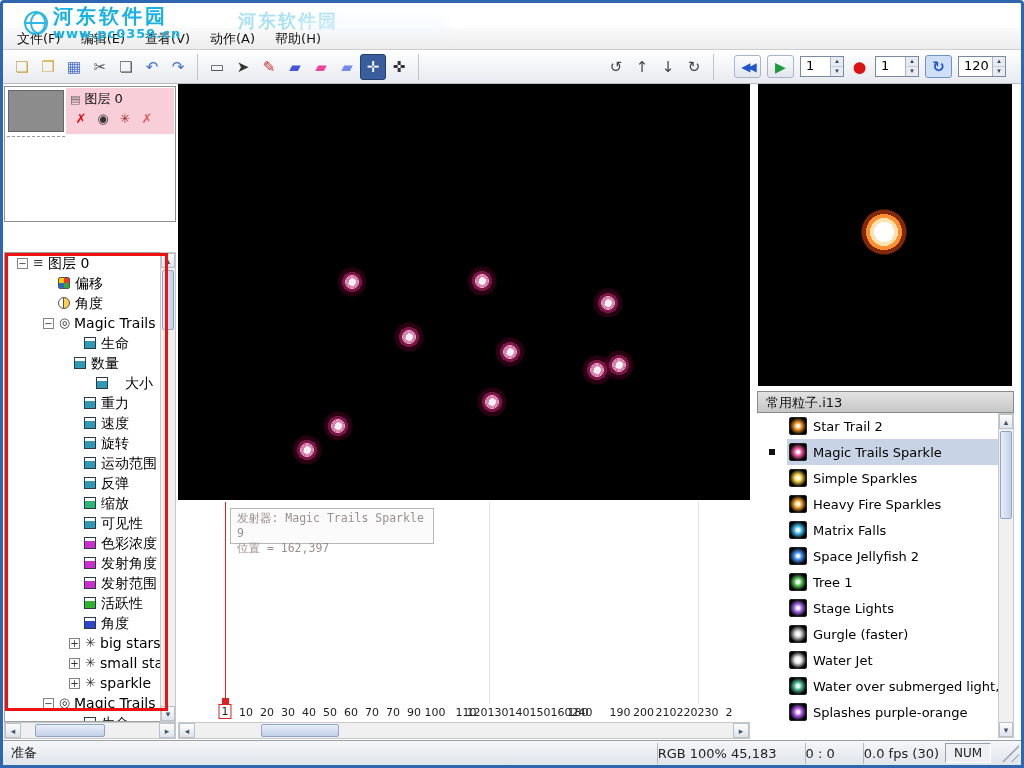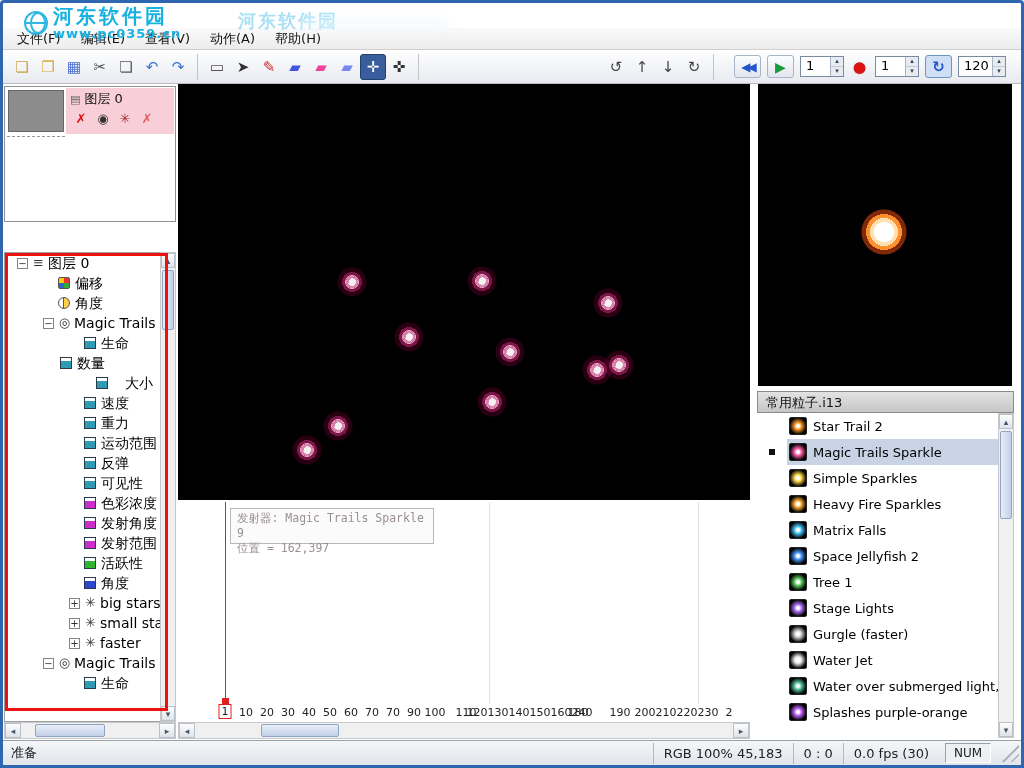--- a/index.html
+++ b/index.html
@@ -142,21 +142,21 @@
   .sel-dot { width: 6px; height: 6px; background: #111; }
   .lib-main { flex: 1; display: flex; align-items: center; height: 100%; padding-left: 2px; overflow: hidden; }
   .lib-row.selected .lib-main { background: #c8d4e6; }
   .lib-thumb { width: 18px; height: 18px; border: 1px solid #222; border-radius: 2px; flex: none; margin-right: 6px; }
   .lib-label { font-size: 13px; color: #000; white-space: nowrap; overflow: hidden; }
 
   
   .statusbar { position: absolute; left: 0; right: 0; top: 740px; height: 28px; padding: 0 3px 3px 3px;
     background: linear-gradient(#f5f6f8, #dde2ea); border-top: 1px solid #9aa0a8; display: flex; align-items: center; font-size: 13px; color: #222; }
   .st-left { flex: 1; padding-left: 8px; }
-  .st-cell { border-left: 1px solid #b4b8c0; padding: 3px 10px; white-space: nowrap; }
+  .st-cell { border-left: 1px solid #b4b8c0; padding: 3px 0; white-space: nowrap; margin-left: 28px; }
   .st-num { width: 46px; margin: 0 6px; text-align: center; background: #eef0f4; border: 1px solid;
     border-color: #9aa0a8 #fff #fff #9aa0a8; font-size: 12px; padding: 2px 0; }
   .grip { width: 22px; height: 18px; margin-right: 2px;
     background: repeating-linear-gradient(135deg, transparent 0 4px, #b0b6c0 4px 6px);
     clip-path: polygon(100% 0, 100% 100%, 0 100%); }
 </style>
 </head>
 <body>
 
 <div class="window">
@@ -320,49 +320,59 @@
       <div class="tree-row" style="padding-left: 38px;">
         <span class="expander">−</span>
         <span class="tree-ic emitter-icon">◎</span>
         <span class="tree-label">Magic Trails Sp</span>
       </div>
       <div class="tree-row" style="padding-left: 64px;">
         <span class="expander empty"></span>
         <span class="p-swatch" style="background: linear-gradient(rgb(255, 255, 255) 0%, rgb(255, 255, 255) 28%, rgb(46, 154, 180) 28%, rgb(46, 154, 180) 100%);"></span>
         <span class="tree-label">生命</span>
       </div>
-      <div class="tree-row" style="padding-left: 40px;">
+      <div class="tree-row" style="padding-left: 54px;">
         <span class="expander empty"></span>
         <span class="p-swatch" style="background: linear-gradient(rgb(255, 255, 255) 0%, rgb(255, 255, 255) 28%, rgb(46, 154, 180) 28%, rgb(46, 154, 180) 100%);"></span>
         <span class="tree-label">数量</span>
       </div>
       <div class="tree-row" style="padding-left: 64px; gap: 12px;">
         <span class="expander empty"></span>
         <span class="p-swatch" style="background: linear-gradient(rgb(255, 255, 255) 0%, rgb(255, 255, 255) 28%, rgb(46, 154, 180) 28%, rgb(46, 154, 180) 100%);"></span>
         <span class="tree-label">大小</span>
       </div>
       <div class="tree-row" style="padding-left: 64px;">
         <span class="expander empty"></span>
         <span class="p-swatch" style="background: linear-gradient(rgb(255, 255, 255) 0%, rgb(255, 255, 255) 28%, rgb(46, 154, 180) 28%, rgb(46, 154, 180) 100%);"></span>
+        <span class="tree-label">重力</span>
+      </div>
+      <div class="tree-row" style="padding-left: 64px;">
+        <span class="expander empty"></span>
+        <span class="p-swatch" style="background: linear-gradient(rgb(255, 255, 255) 0%, rgb(255, 255, 255) 28%, rgb(46, 154, 180) 28%, rgb(46, 154, 180) 100%);"></span>
         <span class="tree-label">速度</span>
       </div>
       <div class="tree-row" style="padding-left: 64px;">
         <span class="expander empty"></span>
         <span class="p-swatch" style="background: linear-gradient(rgb(255, 255, 255) 0%, rgb(255, 255, 255) 28%, rgb(46, 154, 180) 28%, rgb(46, 154, 180) 100%);"></span>
-        <span class="tree-label">重力</span>
+        <span class="tree-label">旋转</span>
       </div>
       <div class="tree-row" style="padding-left: 64px;">
         <span class="expander empty"></span>
         <span class="p-swatch" style="background: linear-gradient(rgb(255, 255, 255) 0%, rgb(255, 255, 255) 28%, rgb(46, 154, 180) 28%, rgb(46, 154, 180) 100%);"></span>
         <span class="tree-label">运动范围</span>
       </div>
       <div class="tree-row" style="padding-left: 64px;">
         <span class="expander empty"></span>
         <span class="p-swatch" style="background: linear-gradient(rgb(255, 255, 255) 0%, rgb(255, 255, 255) 28%, rgb(46, 154, 180) 28%, rgb(46, 154, 180) 100%);"></span>
         <span class="tree-label">反弹</span>
+      </div>
+      <div class="tree-row" style="padding-left: 64px;">
+        <span class="expander empty"></span>
+        <span class="p-swatch" style="background: linear-gradient(rgb(255, 255, 255) 0%, rgb(255, 255, 255) 28%, rgb(46, 180, 122) 28%, rgb(46, 180, 122) 100%);"></span>
+        <span class="tree-label">缩放</span>
       </div>
       <div class="tree-row" style="padding-left: 64px;">
         <span class="expander empty"></span>
         <span class="p-swatch" style="background: linear-gradient(rgb(255, 255, 255) 0%, rgb(255, 255, 255) 28%, rgb(46, 154, 180) 28%, rgb(46, 154, 180) 100%);"></span>
         <span class="tree-label">可见性</span>
       </div>
       <div class="tree-row" style="padding-left: 64px;">
         <span class="expander empty"></span>
         <span class="p-swatch" style="background: linear-gradient(rgb(255, 255, 255) 0%, rgb(255, 255, 255) 28%, rgb(204, 46, 204) 28%, rgb(204, 46, 204) 100%);"></span>
         <span class="tree-label">色彩浓度</span>
@@ -393,21 +403,21 @@
         <span class="tree-label">big stars</span>
       </div>
       <div class="tree-row" style="padding-left: 64px;">
         <span class="expander">+</span>
         <span class="tree-ic star-icon">✳</span>
         <span class="tree-label">small stars</span>
       </div>
       <div class="tree-row" style="padding-left: 64px;">
         <span class="expander">+</span>
         <span class="tree-ic star-icon">✳</span>
-        <span class="tree-label">faster</span>
+        <span class="tree-label">sparkle</span>
       </div>
       <div class="tree-row" style="padding-left: 38px;">
         <span class="expander">−</span>
         <span class="tree-ic emitter-icon">◎</span>
         <span class="tree-label">Magic Trails Sp</span>
       </div>
       <div class="tree-row" style="padding-left: 64px;">
         <span class="expander empty"></span>
         <span class="p-swatch" style="background: linear-gradient(rgb(255, 255, 255) 0%, rgb(255, 255, 255) 28%, rgb(46, 154, 180) 28%, rgb(46, 154, 180) 100%);"></span>
         <span class="tree-label">生命</span>
@@ -464,21 +474,21 @@
         <span class="ruler-num" style="left: 257px;">100</span>
         <span class="ruler-num" style="left: 288px; margin-top: 43px;">110</span>
         <span class="ruler-num" style="left: 299px;">120</span>
         <span class="ruler-num" style="left: 320px;">130</span>
         <span class="ruler-num" style="left: 341px;">140</span>
         <span class="ruler-num" style="left: 362px;">150</span>
         <span class="ruler-num" style="left: 383px;">160</span>
         <span class="ruler-num" style="left: 404px;">240</span>
         <span class="ruler-num" style="left: 400px;">180</span>
         <span class="ruler-num" style="left: 442px;">190</span>
-        <span class="ruler-num" style="left: 467px;">200</span>
+        <span class="ruler-num" style="left: 456px; padding-left: 19px;">200</span>
         <span class="ruler-num" style="left: 488px;">210</span>
         <span class="ruler-num" style="left: 509px;">220</span>
         <span class="ruler-num" style="left: 530px;">230</span>
         <span class="ruler-num" style="left: 551px;">2</span>
       </div>
   </div>
   <div class="hscroll center-hscroll">
     <span class="sarrow">◂</span>
     <span class="strack">
         <span class="sthumb" style="left:66px;width:78px;"></span>

